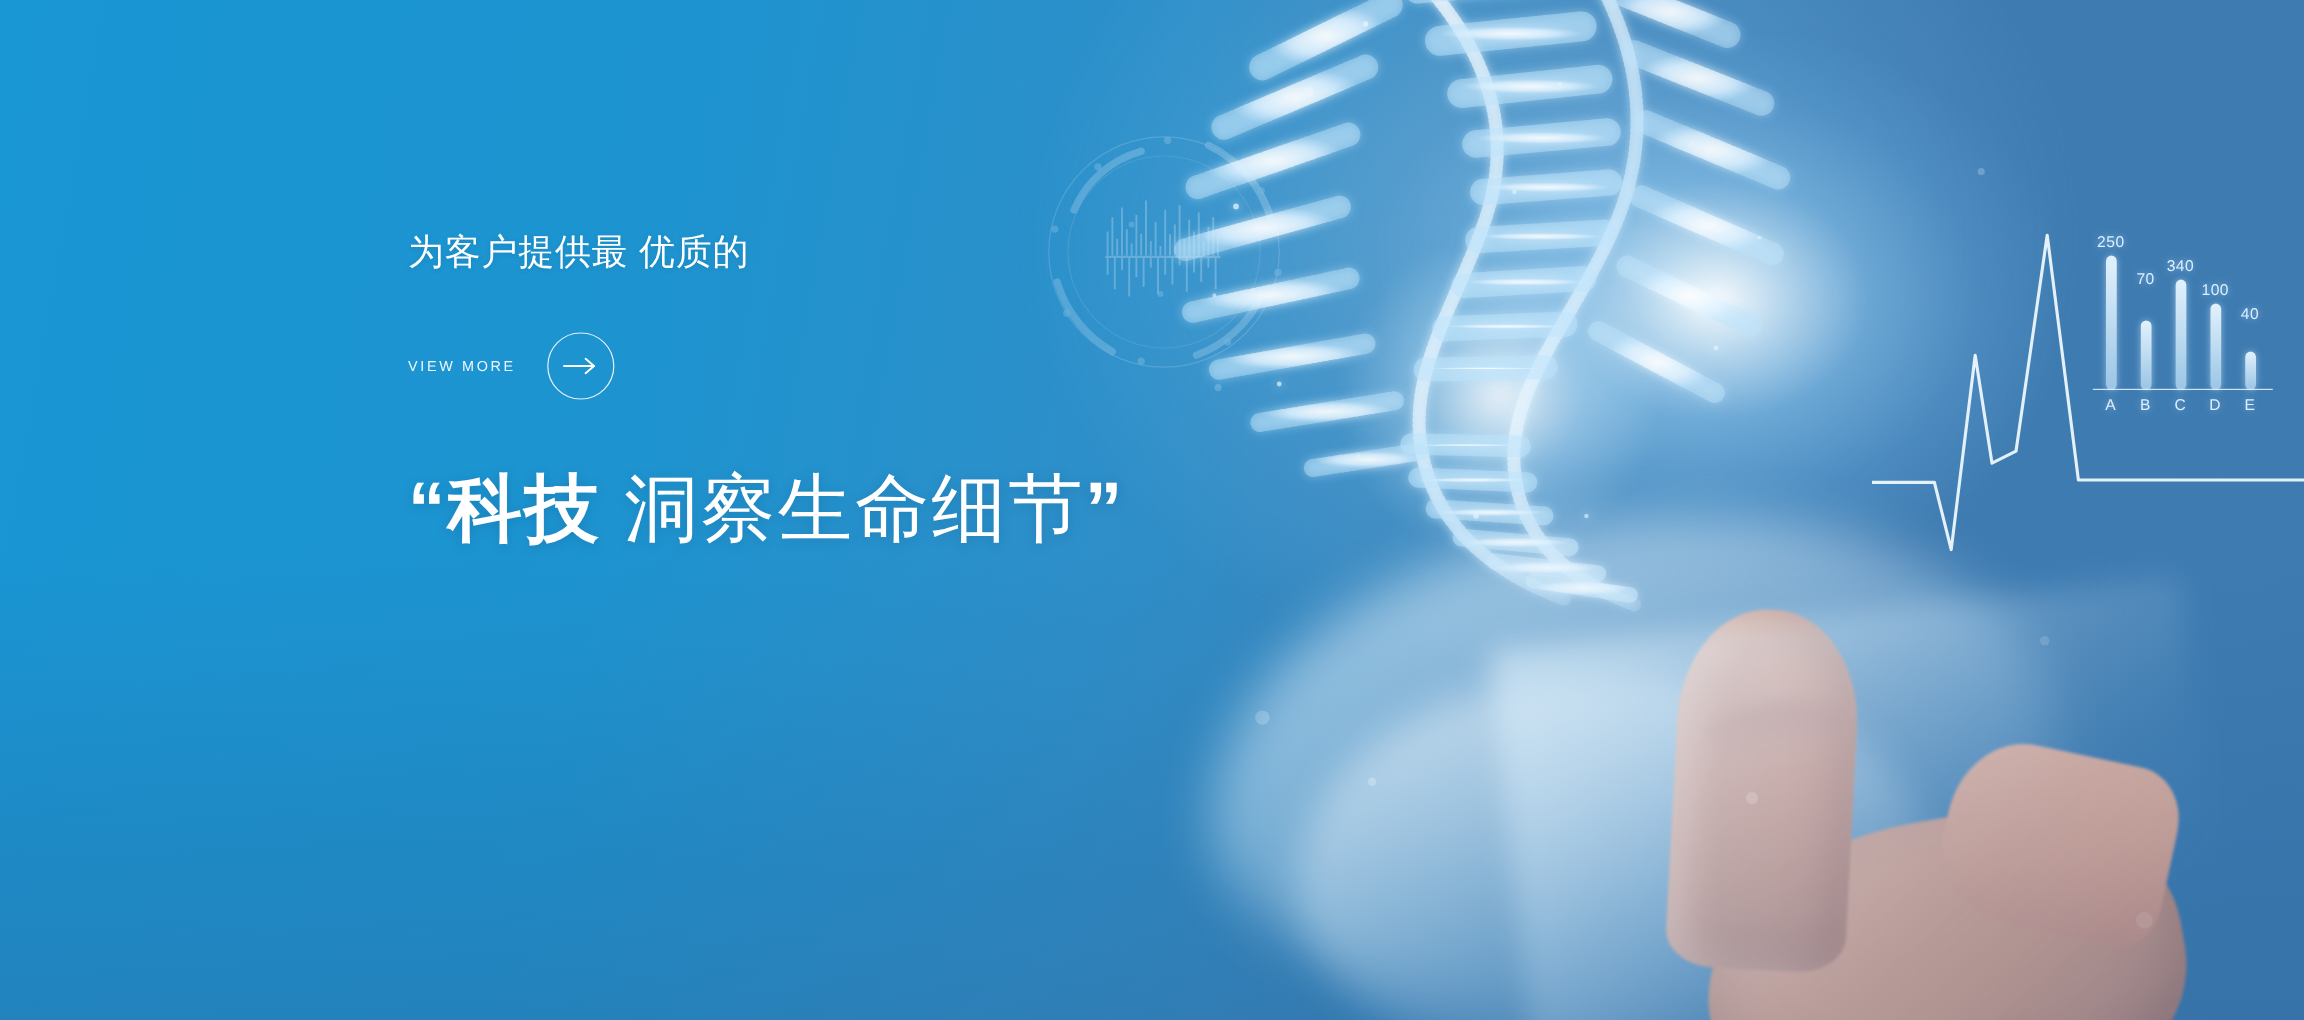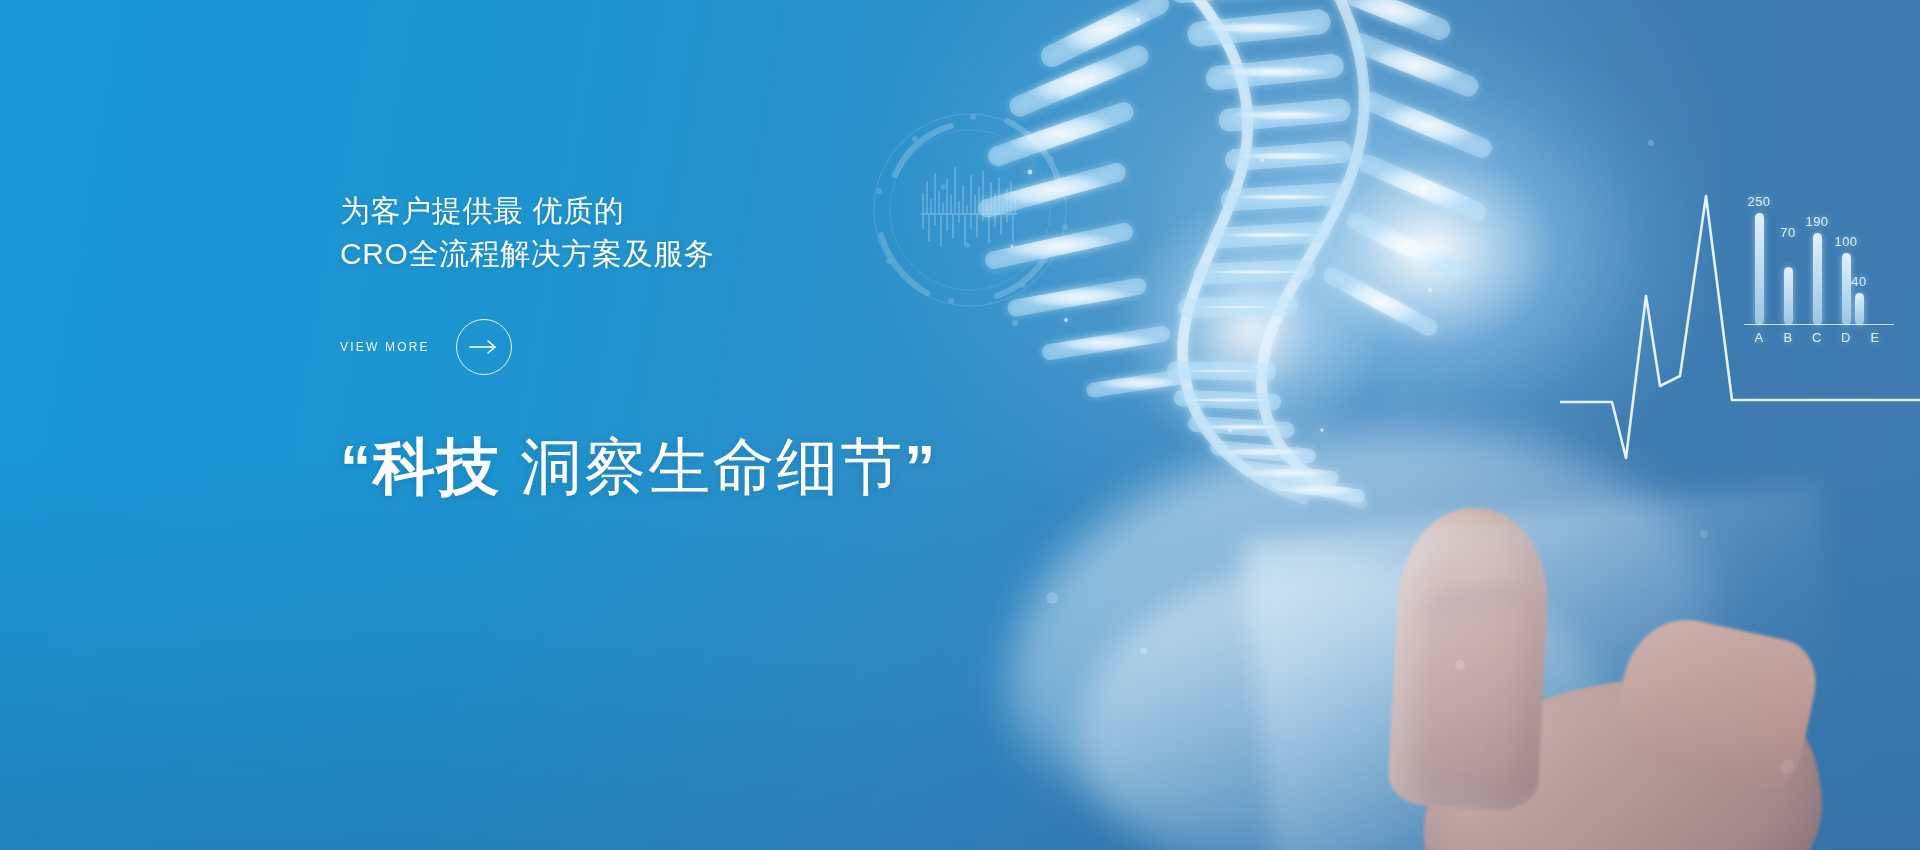--- a/index.html
+++ b/index.html
@@ -430,28 +430,28 @@
     <div class="plot">
       <div class="bar-slot" style="left:4px;">
         <div class="bar-val">250</div>
         <div class="bar" style="height:112px;"></div>
       </div>
       <div class="bar-slot" style="left:33px;gap:23px;">
         <div class="bar-val">70</div>
         <div class="bar" style="height:58px;"></div>
       </div>
       <div class="bar-slot" style="left:62px;">
-        <div class="bar-val">190</div>
+        <div class="bar-val">340</div>
         <div class="bar" style="height:92px;"></div>
       </div>
       <div class="bar-slot" style="left:91px;">
         <div class="bar-val">100</div>
         <div class="bar" style="height:72px;"></div>
       </div>
-      <div class="bar-slot" style="left:104px;">
+      <div class="bar-slot" style="left:120px;gap:20px;">
         <div class="bar-val">40</div>
         <div class="bar" style="height:32px;"></div>
       </div>
       <div class="axis"></div>
     </div>
     <div class="labels">
       <div class="lbl" style="left:4px;">A</div>
       <div class="lbl" style="left:33px;">B</div>
       <div class="lbl" style="left:62px;">C</div>
       <div class="lbl" style="left:91px;">D</div>
@@ -465,21 +465,20 @@
   <div class="dot" style="left:1455px; top:660px; width:10px; height:10px; opacity:.35;"></div>
   <div class="dot" style="left:1700px; top:530px; width:8px;  height:8px;  opacity:.28;"></div>
   <div class="dot" style="left:1648px; top:140px; width:6px;  height:6px;  opacity:.45;"></div>
   <div class="dot" style="left:1012px; top:320px; width:6px;  height:6px;  opacity:.38;"></div>
   <div class="dot" style="left:1780px; top:760px; width:14px; height:14px; opacity:.18;"></div>
 
   <div class="content">
 
     <div class="sub">
       <span class="l1">为客户提供最 优质的</span>
-      <span class="l2">CRO全流程解决方案及服务</span>
     </div>
 
 
     <div class="viewmore">
       <span class="vm-label">VIEW MORE</span>
       <span class="vm-circle">
         <svg width="30" height="16" viewBox="0 0 30 16" aria-hidden="true">
           <line x1="1" y1="8" x2="26" y2="8" stroke="#ffffff" stroke-width="1.6" stroke-linecap="round"></line>
           <polyline points="19,2 26,8 19,14" fill="none" stroke="#ffffff" stroke-width="1.6" stroke-linecap="round" stroke-linejoin="round"></polyline>
         </svg>

